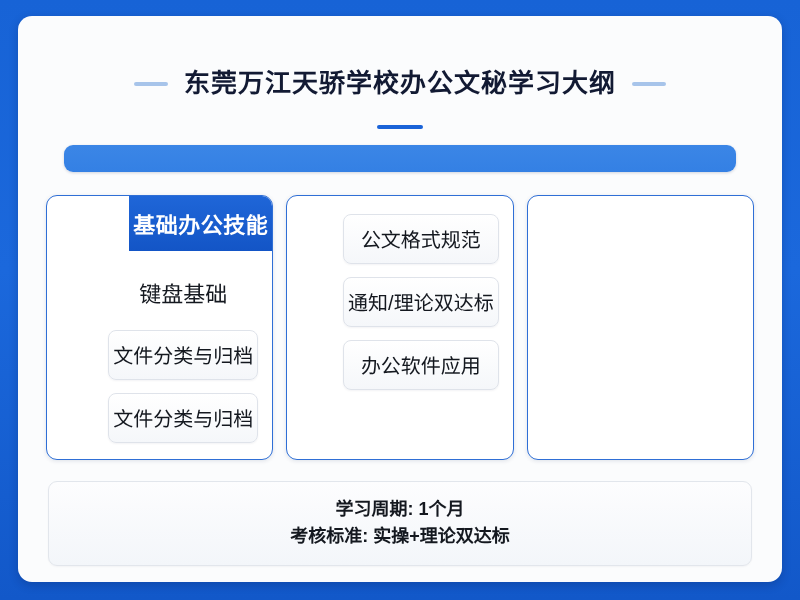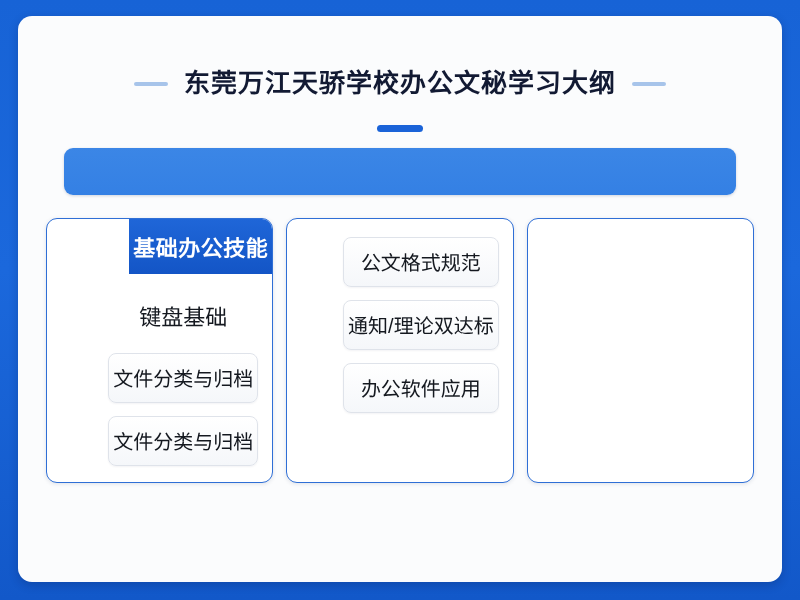--- a/index.html
+++ b/index.html
@@ -189,15 +189,19 @@
           <div class="item">通知/理论双达标</div>
           <div class="item">办公软件应用</div>
         </div>
       </section>
 
       <section class="column">
       </section>
 
     </div>
 
+    <div class="footer">
+      <div class="footer-line">学习周期: 1个月</div>
+      <div class="footer-line">考核标准: 实操+理论双达标</div>
+    </div>
 
   </div>
 </div>
 
 </body></html>

